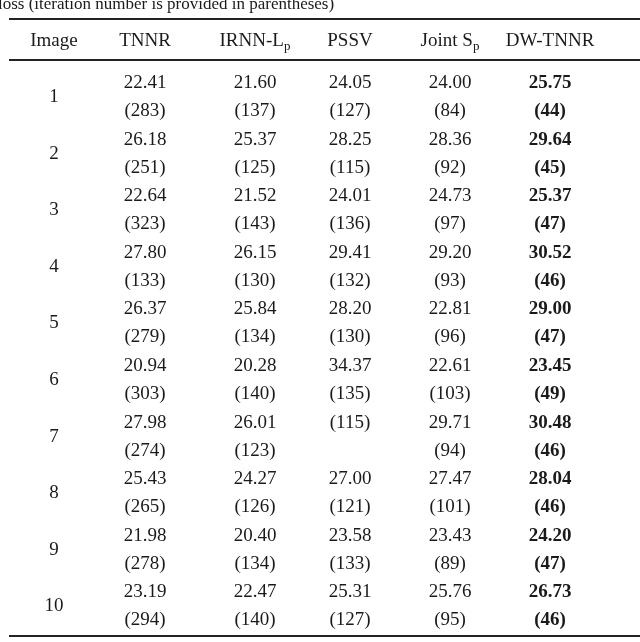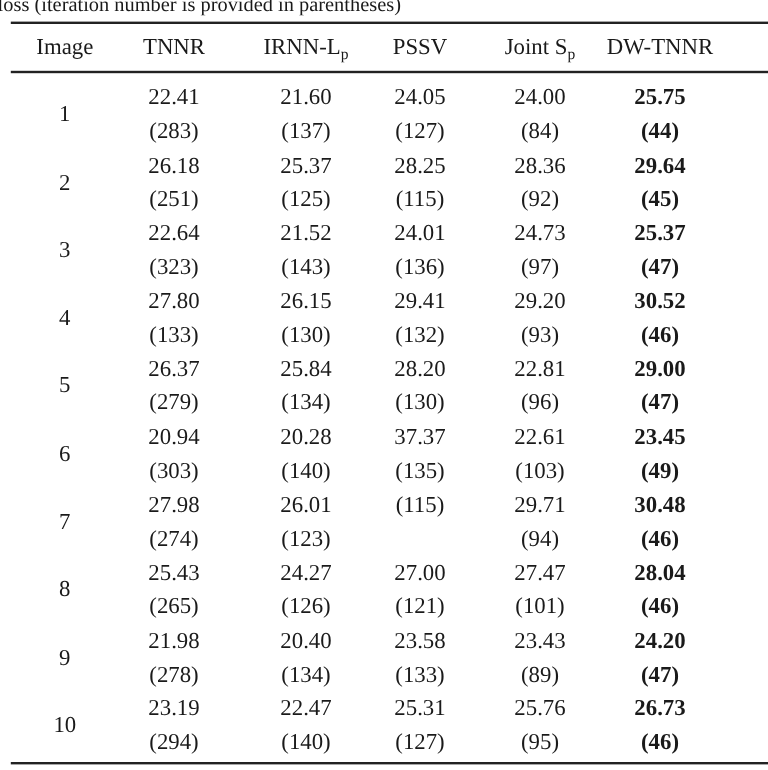--- a/index.html
+++ b/index.html
@@ -169,21 +169,21 @@
       <div class="imgnum c0">6</div>
       <div class="cell c1">
         <span class="v">20.94</span>
         <span class="it">(303)</span>
       </div>
       <div class="cell c2">
         <span class="v">20.28</span>
         <span class="it">(140)</span>
       </div>
       <div class="cell c3">
-        <span class="v">37.37</span>
+        <span class="v">34.37</span>
         <span class="it">(135)</span>
       </div>
       <div class="cell c4">
         <span class="v">22.61</span>
         <span class="it">(103)</span>
       </div>
       <div class="cell c5 bold">
         <span class="v">23.45</span>
         <span class="it">(49)</span>
       </div>

